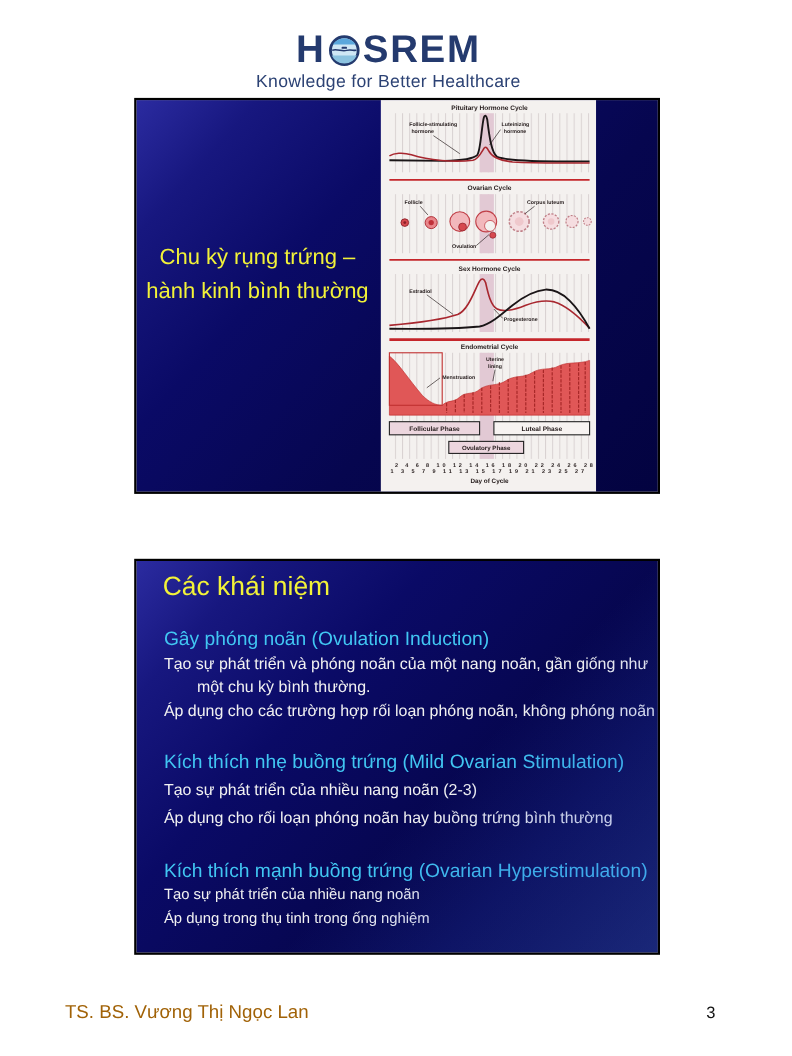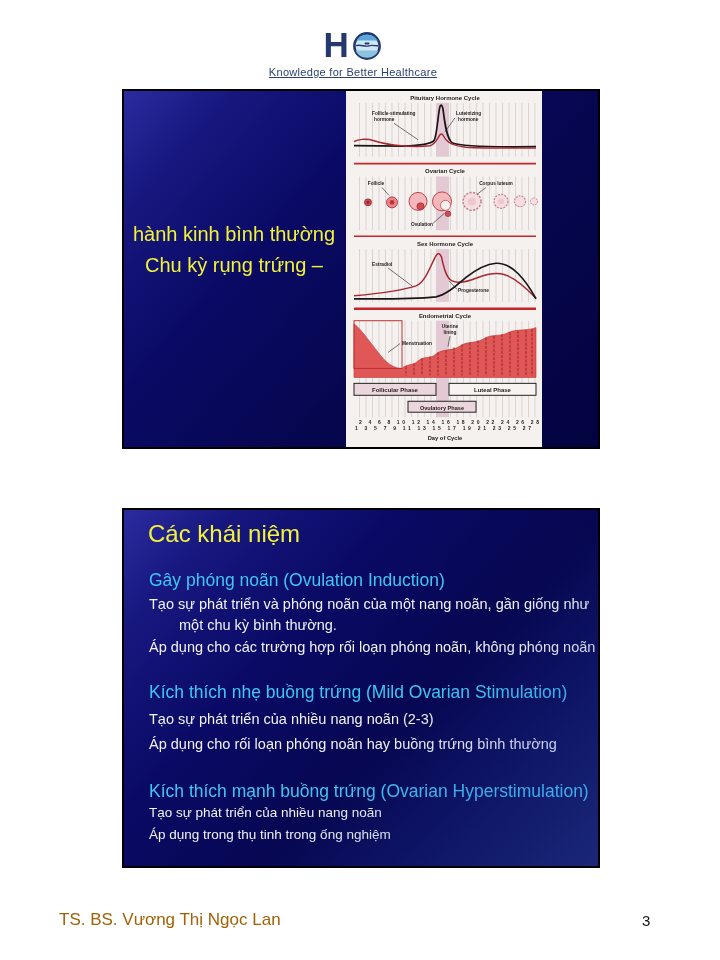--- a/index.html
+++ b/index.html
@@ -5,21 +5,21 @@
   html,body{margin:0;padding:0;}
   body{
     width:720px;height:960px;position:relative;background:#ffffff;
     font-family:"Liberation Sans",sans-serif;overflow:hidden;
   }
   
   .logo{position:absolute;top:28px;left:0;width:706px;text-align:center;}
   .logo-word{display:flex;align-items:center;justify-content:center;gap:2px;
     font-size:35px;font-weight:bold;color:#243a6e;letter-spacing:1.5px;line-height:34px;}
   .logo-word svg{display:block;margin-top:2px;}
-  .logo-tagline{font-size:11px;color:#2c4274;margin-top:4px;letter-spacing:0.3px;text-decoration:underline;}
+  .logo-tagline{font-size:16px;color:#2c4274;margin-top:4px;letter-spacing:0.3px;}
   
   .slide{position:absolute;left:122px;width:474px;height:356px;border:2px solid #000;
     overflow:hidden;
     background:linear-gradient(132deg,#2b2ba0 0%,#17177f 14%,#0a0a66 34%,#06064f 62%,#030340 100%);}
   #slide1{top:89px;}
   #slide2{top:508px;}
   #slide2::after{content:"";position:absolute;inset:0;pointer-events:none;
     background:linear-gradient(134deg,rgba(0,0,0,0) 58%,rgba(45,75,200,0.22) 76%,rgba(70,110,230,0.34) 100%);}
   
   .s1-title{position:absolute;left:2px;top:128px;width:216px;text-align:center;
@@ -43,28 +43,29 @@
 <div class="logo">
   <div class="logo-word">
     <span>H</span>
     <svg width="30" height="30" viewBox="0 0 30 30">
       <circle cx="15" cy="15" r="12.6" fill="#cfe7f5" stroke="#243a6e" stroke-width="2.6"></circle>
       <path d="M4.5,9.5 A12.6,12.6 0 0 1 25.5,9.5 Z" fill="#5aa7dc"></path>
       <path d="M3.6,19.5 A12.6,12.6 0 0 0 26.4,19.5 Z" fill="#8cc3e0"></path>
       <path d="M4,14.6 C9,13.4 13,16 17,14.8 C21,13.6 24,15.4 26,14.6" fill="none" stroke="#243a6e" stroke-width="1.4"></path>
       <rect x="12.5" y="11.6" width="5" height="1.8" rx="0.8" fill="#243a6e"></rect>
     </svg>
+    <span>SREM</span>
   </div>
   <div class="logo-tagline">Knowledge for Better Healthcare</div>
 </div>
 
 <div class="slide" id="slide1">
   <div class="s1-title">
+    <div>Chu kỳ rụng trứng –</div>
     <div>hành kinh bình thường</div>
-    <div>Chu kỳ rụng trứng –</div>
   </div>
 
   <svg class="diagram" viewBox="0 0 196 358" preserveAspectRatio="none">
     <defs>
       <pattern id="gridp" width="6.5" height="4" patternUnits="userSpaceOnUse">
         <rect x="0" y="0" width="0.9" height="4" fill="#d9d2d2"></rect>
       </pattern>
     </defs>
 
     <rect x="0" y="0" width="196" height="358" fill="#f4f1ef"></rect>

